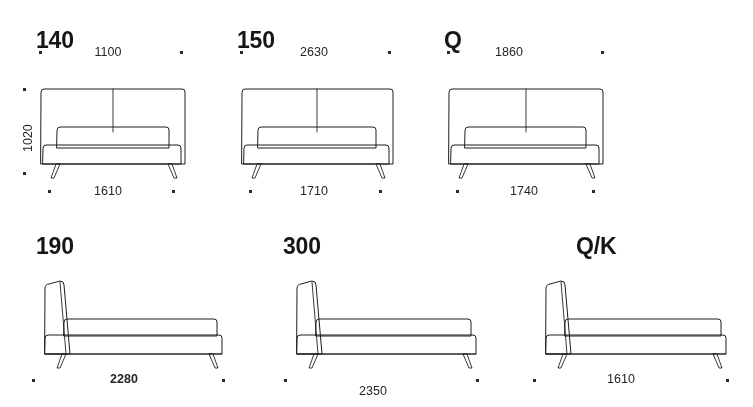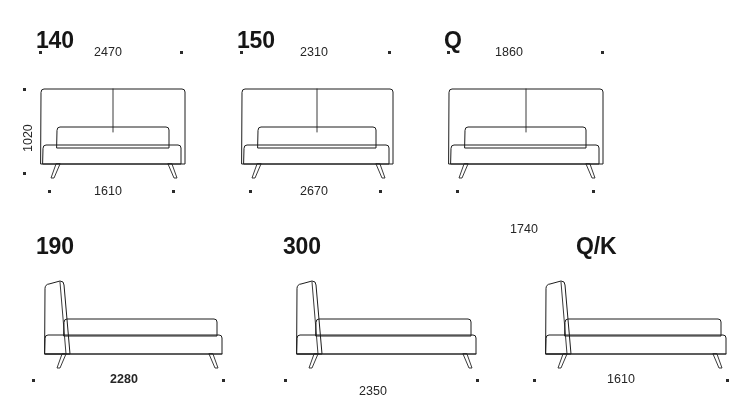--- a/index.html
+++ b/index.html
@@ -60,21 +60,21 @@
 <body>
 
 <div class="sheet">
 
   <div class="dim-v" style="left:21px;top:152px;">1020</div>
   <div class="dot" style="left:23px;top:88px;"></div>
   <div class="dot" style="left:23px;top:172px;"></div>
 
   <div class="title" style="left:36px;top:27px;">140</div>
 
-  <div class="dim" style="left:70px;top:45px;width:76px;">2470</div>
+  <div class="dim" style="left:70px;top:45px;width:76px;">1100</div>
   <div class="dot" style="left:39px;top:51px;"></div>
   <div class="dot" style="left:180px;top:51px;"></div>
 
   <div class="dim" style="left:70px;top:184px;width:76px;">1610</div>
   <div class="dot" style="left:48px;top:190px;"></div>
   <div class="dot" style="left:172px;top:190px;"></div>
 
   <div class="fig" style="left:38px;top:86px;">
     <svg width="150" height="92" viewBox="0 0 150 92">
 
@@ -87,46 +87,46 @@
       <path class="ln" d="M5,62 A3,3 0 0 1 8,59 L140,59 A3,3 0 0 1 143,62 L143,78 L5,78 Z"></path>
 
       <path class="ln-thin" d="M18,78 L13,92 L16,92 L22,78 Z"></path>
 
       <path class="ln-thin" d="M130,78 L136,92 L139,92 L134,78 Z"></path>
     </svg>
   </div>
 
   <div class="title" style="left:237px;top:27px;">150</div>
 
-  <div class="dim" style="left:272px;top:45px;width:84px;">2310</div>
+  <div class="dim" style="left:272px;top:45px;width:84px;">2630</div>
   <div class="dot" style="left:240px;top:51px;"></div>
   <div class="dot" style="left:388px;top:51px;"></div>
 
-  <div class="dim" style="left:272px;top:184px;width:84px;">2670</div>
+  <div class="dim" style="left:272px;top:184px;width:84px;">1710</div>
   <div class="dot" style="left:249px;top:190px;"></div>
   <div class="dot" style="left:379px;top:190px;"></div>
 
   <div class="fig" style="left:239px;top:86px;">
     <svg width="157" height="92" viewBox="0 0 157 92">
       <path class="ln" d="M3,6 A3,3 0 0 1 6,3 L151,3 A3,3 0 0 1 154,6 L154,78 L3,78 Z"></path>
       <path class="ln-thin" d="M78,3 L78,46"></path>
       <path class="ln" d="M19,44 A3,3 0 0 1 22,41 L134,41 A3,3 0 0 1 137,44 L137,62 L19,62 Z"></path>
       <path class="ln" d="M5,62 A3,3 0 0 1 8,59 L147,59 A3,3 0 0 1 150,62 L150,78 L5,78 Z"></path>
       <path class="ln-thin" d="M18,78 L13,92 L16,92 L22,78 Z"></path>
       <path class="ln-thin" d="M137,78 L143,92 L146,92 L141,78 Z"></path>
     </svg>
   </div>
 
   <div class="title" style="left:444px;top:27px;">Q</div>
 
   <div class="dim" style="left:466px;top:45px;width:86px;">1860</div>
   <div class="dot" style="left:447px;top:51px;"></div>
   <div class="dot" style="left:601px;top:51px;"></div>
 
-  <div class="dim" style="left:481px;top:184px;width:86px;margin-top:38px;">1740</div>
+  <div class="dim" style="left:481px;top:184px;width:86px;">1740</div>
   <div class="dot" style="left:456px;top:190px;"></div>
   <div class="dot" style="left:592px;top:190px;"></div>
 
   <div class="fig" style="left:446px;top:86px;">
     <svg width="160" height="92" viewBox="0 0 160 92">
       <path class="ln" d="M3,6 A3,3 0 0 1 6,3 L154,3 A3,3 0 0 1 157,6 L157,78 L3,78 Z"></path>
       <path class="ln-thin" d="M80,3 L80,46"></path>
       <path class="ln" d="M19,44 A3,3 0 0 1 22,41 L137,41 A3,3 0 0 1 140,44 L140,62 L19,62 Z"></path>
       <path class="ln" d="M5,62 A3,3 0 0 1 8,59 L150,59 A3,3 0 0 1 153,62 L153,78 L5,78 Z"></path>
       <path class="ln-thin" d="M18,78 L13,92 L16,92 L22,78 Z"></path>

